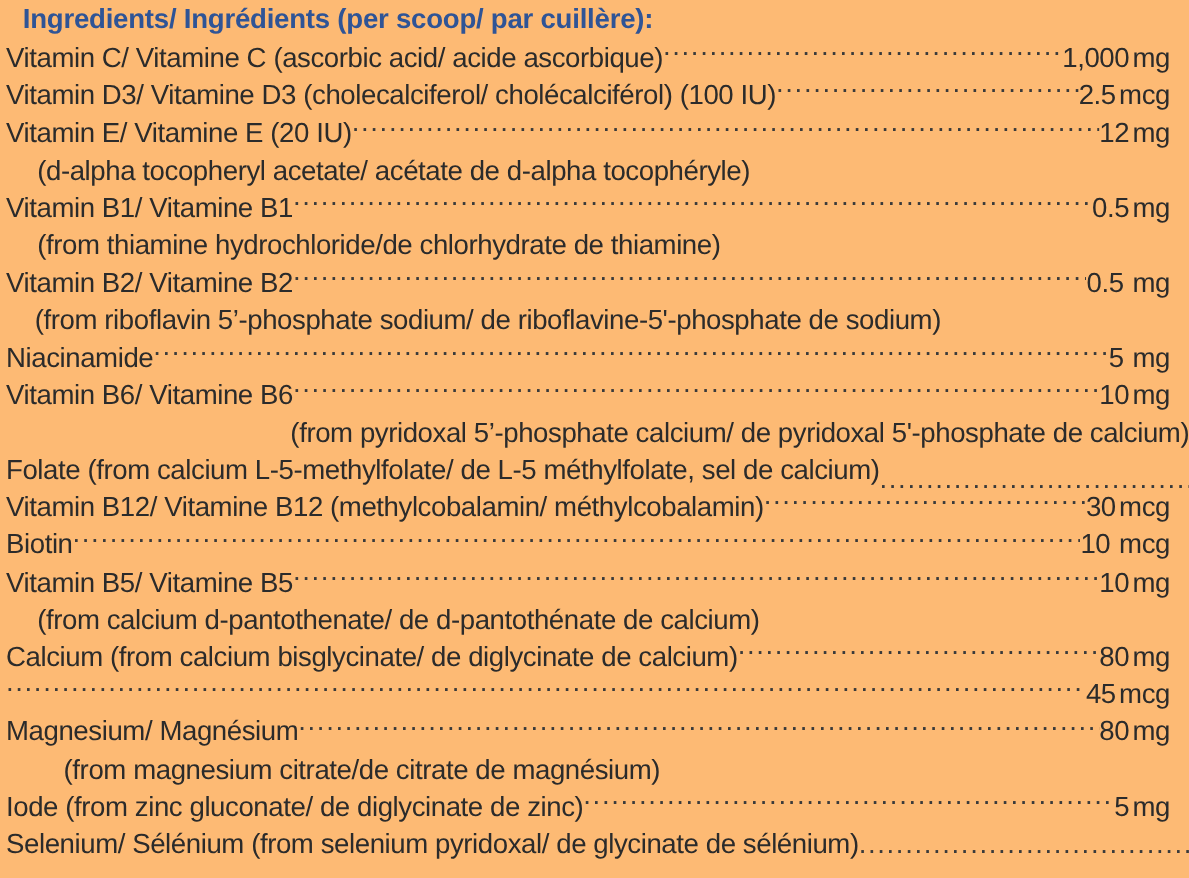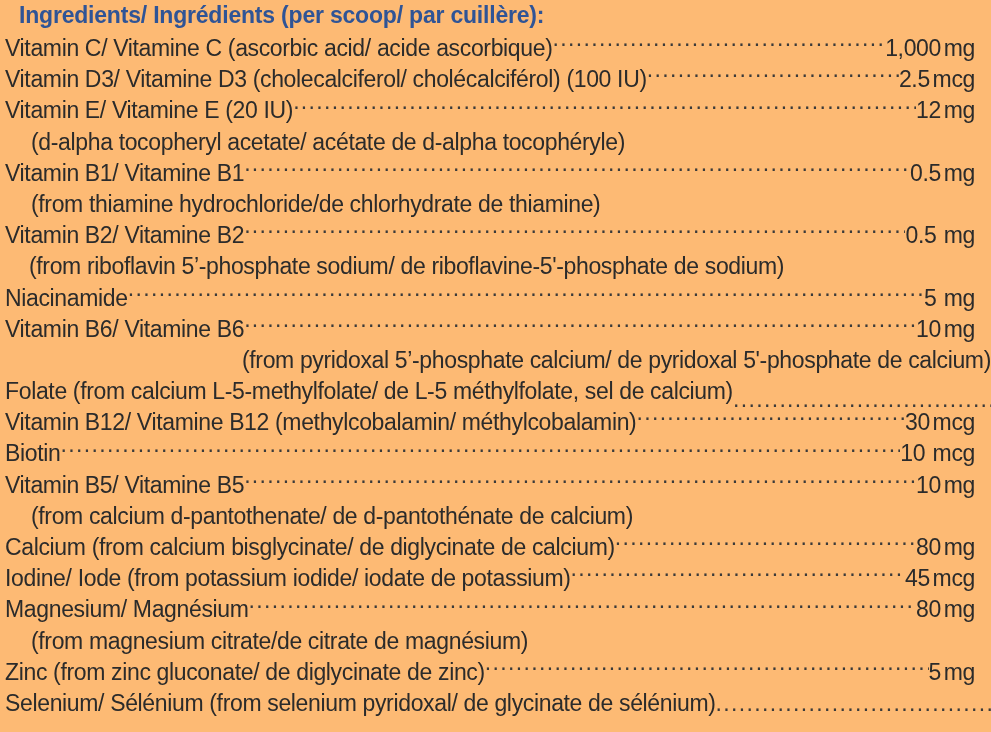--- a/index.html
+++ b/index.html
@@ -191,32 +191,31 @@
         <span class="leader-dots"></span>
         <span class="ing-value"><span class="amt">10</span><span class="unit">mg</span></span>
       </div>
       <div class="ing-row sub" style="color: rgb(43, 43, 43);"><span class="sub-text">(from calcium d-pantothenate/ de d-pantothénate de calcium)</span></div>
       <div class="ing-row leader" style="color: rgb(43, 43, 43);">
         <span class="ing-name">Calcium (from  calcium bisglycinate/ de diglycinate de calcium)</span>
         <span class="leader-dots"></span>
         <span class="ing-value"><span class="amt">80</span><span class="unit">mg</span></span>
       </div>
       <div class="ing-row leader" style="color: rgb(43, 43, 43);">
-        <span class="ing-name">Iodine/ Iode (from potassium iodide/ iodate de potassium)</span>
         <span class="leader-dots"></span>
         <span class="ing-value"><span class="amt">45</span><span class="unit">mcg</span></span>
       </div>
       <div class="ing-row leader" style="color: rgb(43, 43, 43);">
         <span class="ing-name">Magnesium/ Magnésium</span>
         <span class="leader-dots"></span>
         <span class="ing-value"><span class="amt">80</span><span class="unit">mg</span></span>
       </div>
-      <div class="ing-row sub" style="color: rgb(43, 43, 43);"><span class="sub-text">(from magnesium citrate/de citrate de magnésium)</span></div>
-      <div class="ing-row leader" style="color: rgb(43, 43, 43);">
-        <span class="ing-name">Zinc (from zinc gluconate/ de diglycinate de zinc)</span>
+      <div class="ing-row sub" style="color: rgb(43, 43, 43); margin-left: 22px;"><span class="sub-text">(from magnesium citrate/de citrate de magnésium)</span></div>
+      <div class="ing-row leader" style="color: rgb(43, 43, 43);">
+        <span class="ing-name">Iode (from zinc gluconate/ de diglycinate de zinc)</span>
         <span class="leader-dots"></span>
         <span class="ing-value"><span class="amt">5</span><span class="unit">mg</span></span>
       </div>
       <div class="ing-row leader" style="color: rgb(43, 43, 43);">
         <span class="ing-name">Selenium/ Sélénium (from selenium pyridoxal/ de glycinate de sélénium)</span>
         <span class="leader-dots short">.....</span>
       </div>
     </div>
 
 </div>

